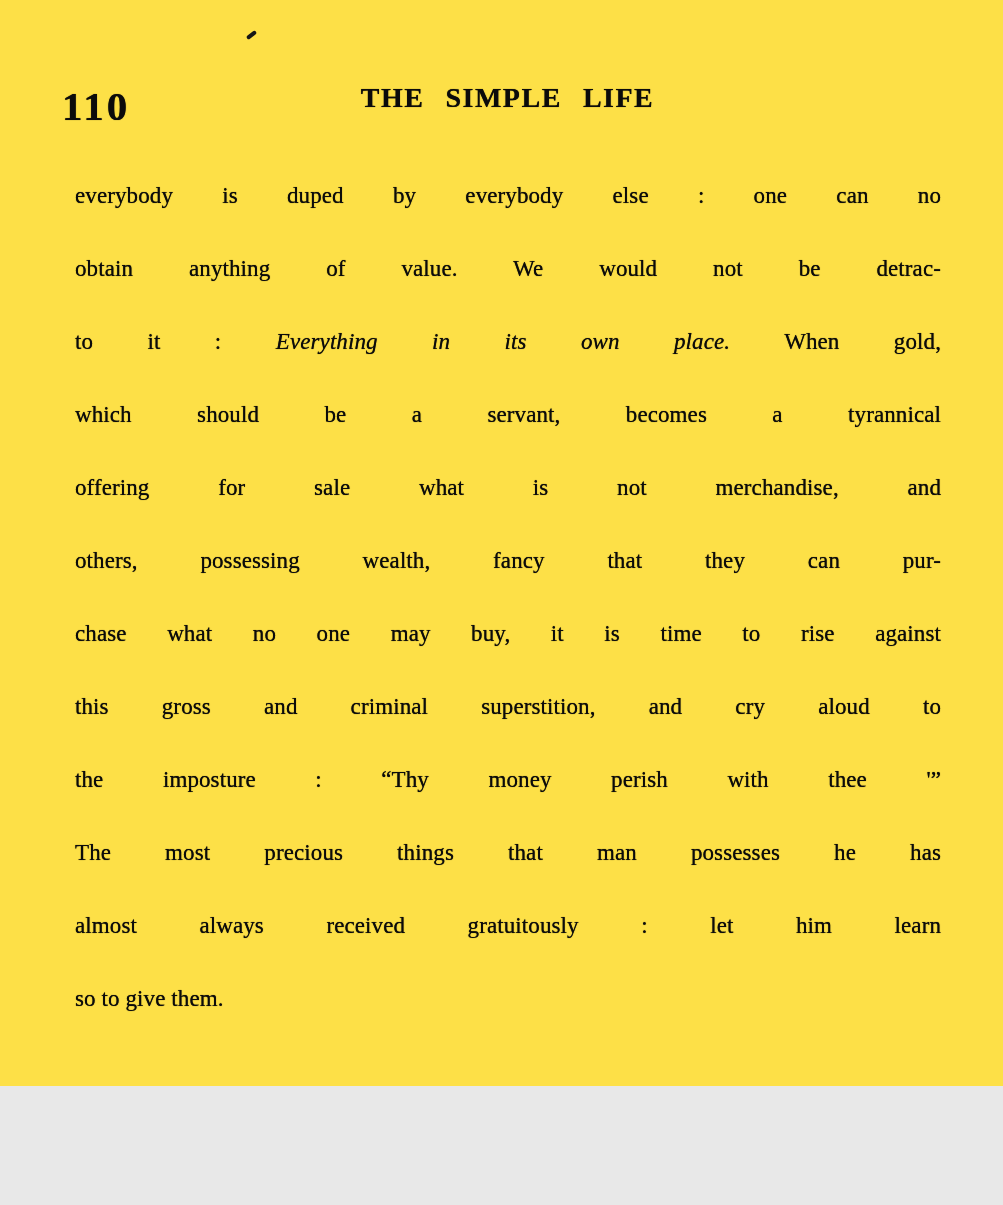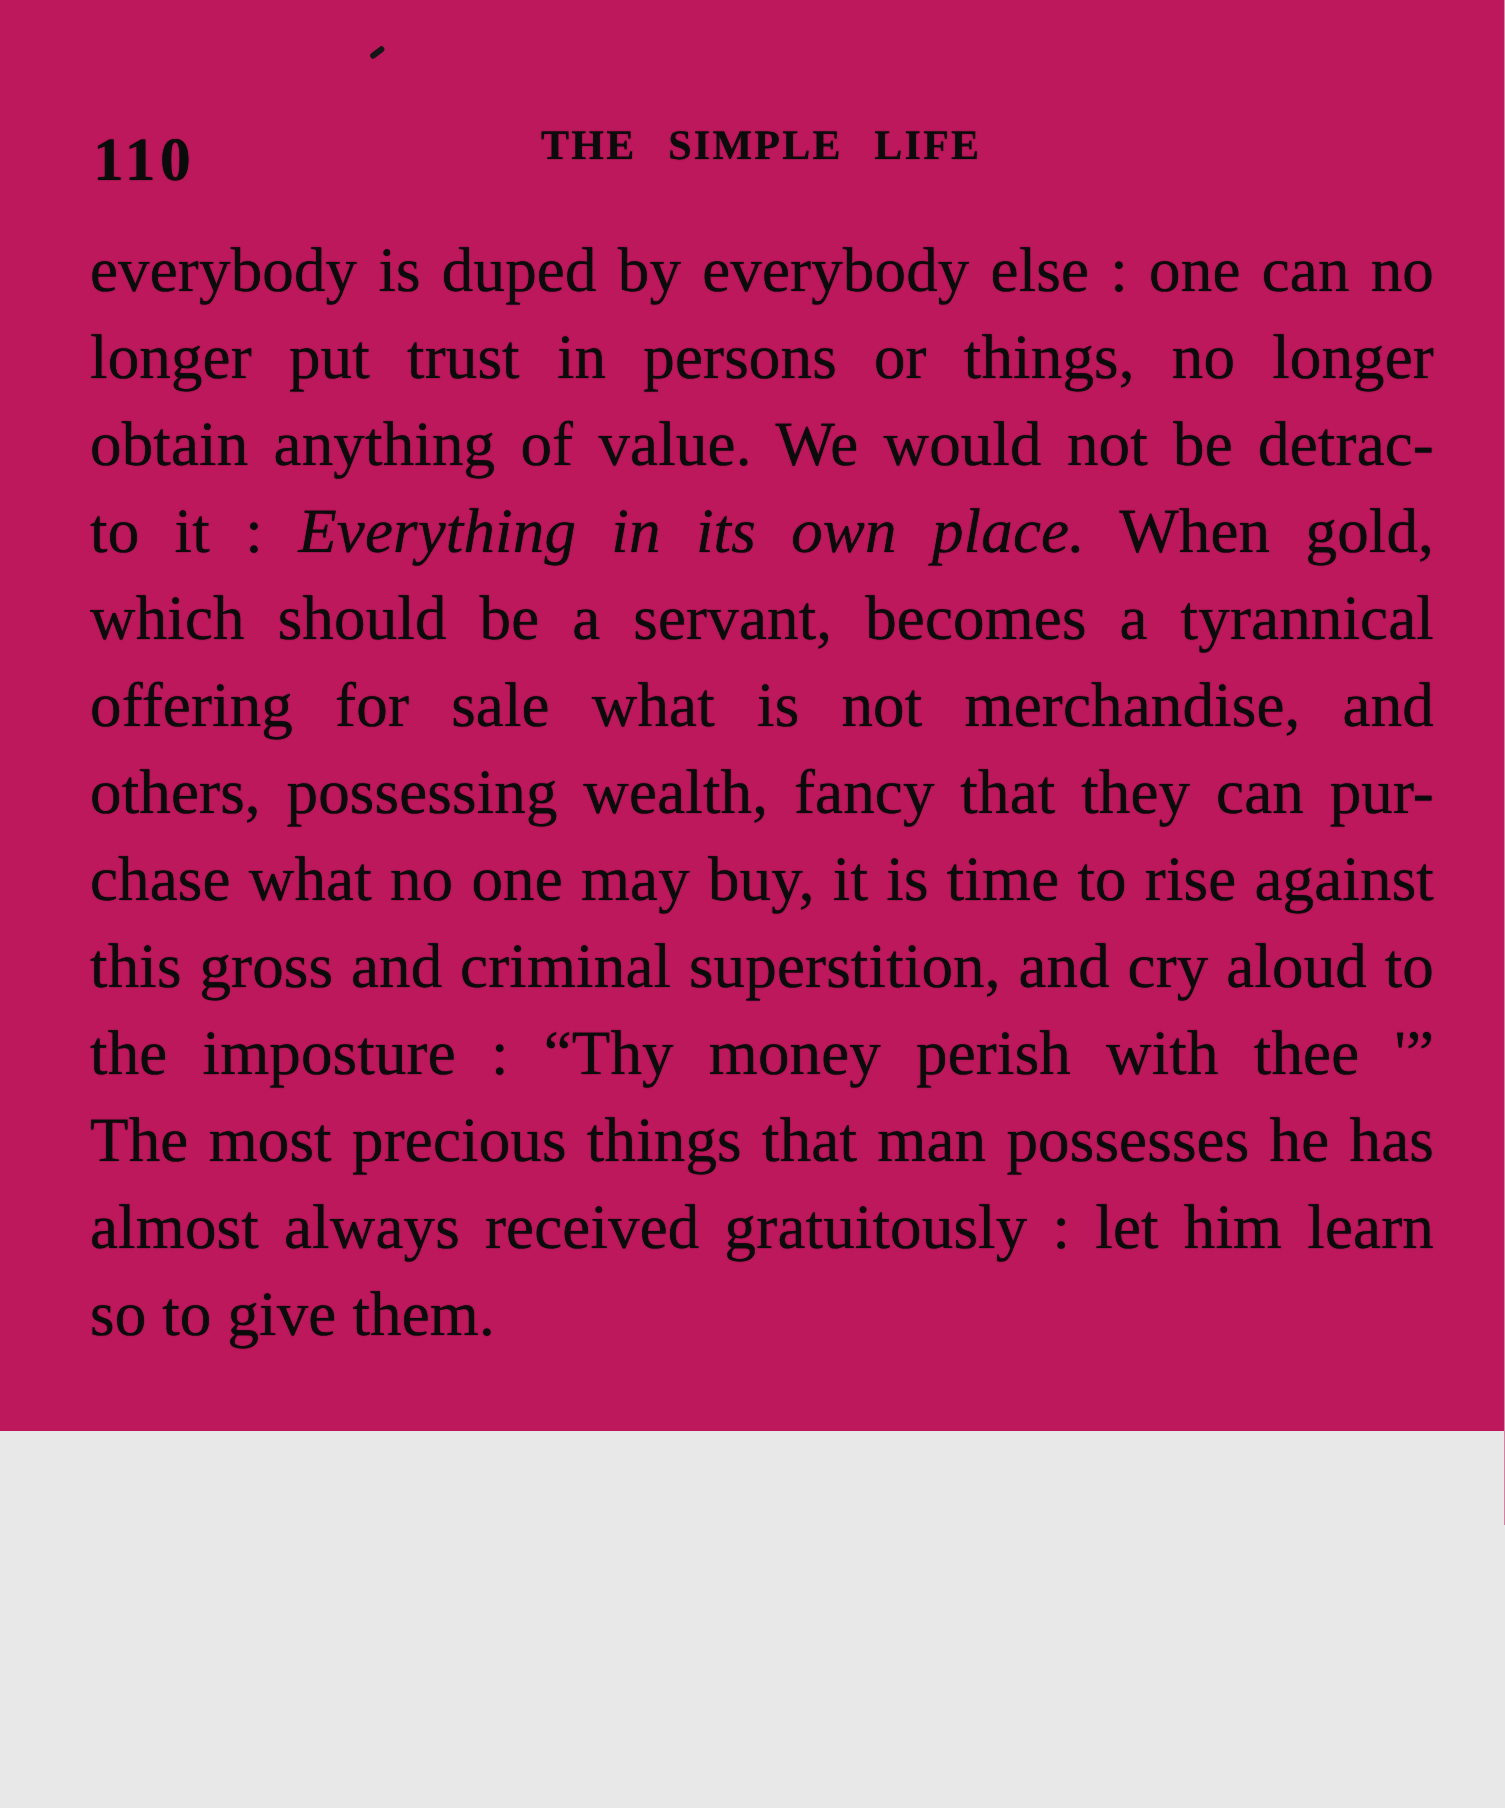--- a/index.html
+++ b/index.html
@@ -1,20 +1,20 @@
 <!DOCTYPE html>
 <html><head>
 <meta charset="utf-8">
 <style>
   html, body { margin: 0; padding: 0; background: #e8e8e8; }
   .page {
     position: relative;
     width: 1003px;
-    height: 954px;
-    background: #be185d;
+    height: 1086px;
+    background: #fde047;
     overflow: hidden;
     font-family: "Liberation Serif", "DejaVu Serif", serif;
     color: #0b0b0b;
   }
   
   .stray-mark {
     position: absolute;
     left: 246px;
     top: 33px;
     width: 11px;
@@ -50,22 +50,22 @@
     word-spacing: 0.45em;
     white-space: nowrap;
   }
   .page-body {
     position: absolute;
     top: 152px;
     left: 60px;
     width: 896px;
   }
   .text-line {
-    margin: 0;
-    font-size: 42px;
+    margin: 15px;
+    font-size: 23px;
     line-height: 58px;
     text-align: justify;
     text-align-last: justify;
     text-shadow: 0 0 0.8px rgba(0,0,0,0.9);
     letter-spacing: 0.1px;
   }
   .text-line.last-line {
     text-align: center;
     text-align-last: left;
   }
@@ -78,21 +78,20 @@
 
   <span class="stray-mark"></span>
 
   <div class="page-header">
     <span class="page-number">110</span>
     <span class="running-title">THE SIMPLE LIFE</span>
   </div>
 
   <div class="page-body">
     <p class="text-line">everybody is duped by everybody else : one can no</p>
-    <p class="text-line">longer put trust in persons or things, no longer</p>
     <p class="text-line">obtain anything of value.  We would not be detrac-</p>
     <p class="text-line"><span>to it :  </span><span class="italic-phrase">Everything in its own place.</span><span>  When gold,</span></p>
     <p class="text-line">which should be a servant, becomes a tyrannical</p>
     <p class="text-line">offering for sale what is not merchandise, and</p>
     <p class="text-line">others, possessing wealth, fancy that they can pur-</p>
     <p class="text-line">chase what no one may buy, it is time to rise against</p>
     <p class="text-line">this gross and criminal superstition, and cry aloud to</p>
     <p class="text-line">the imposture :  “Thy money perish with thee '”</p>
     <p class="text-line">The most precious things that man possesses he has</p>
     <p class="text-line">almost always received gratuitously : let him learn</p>

